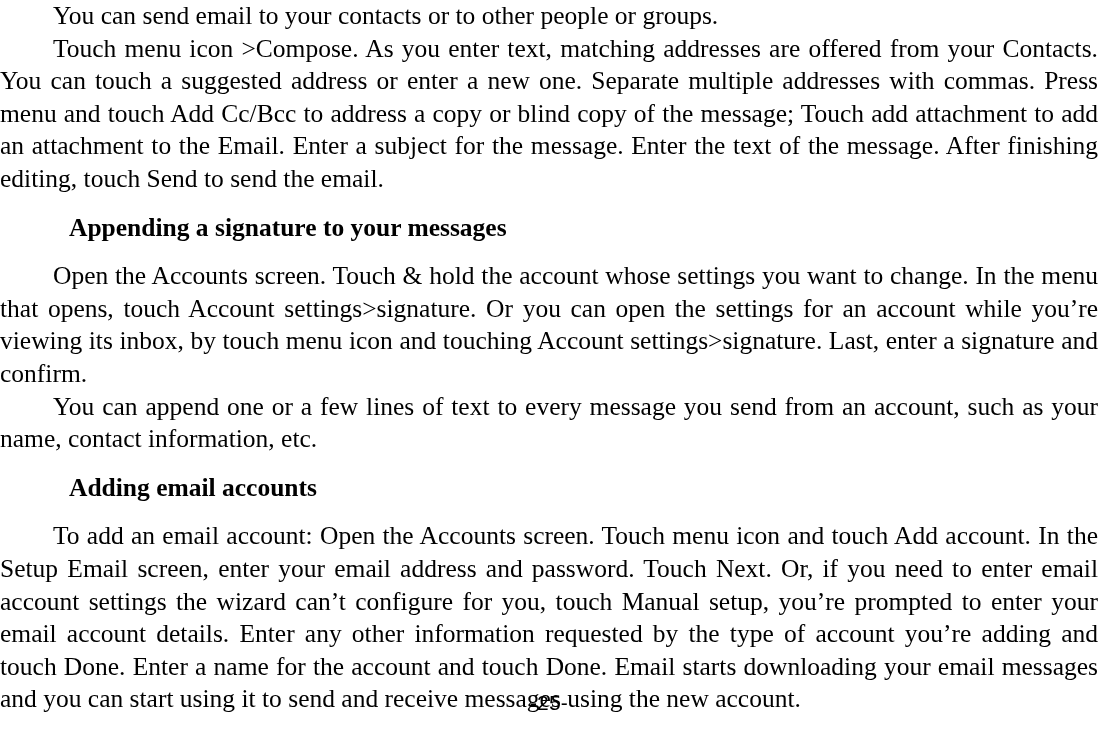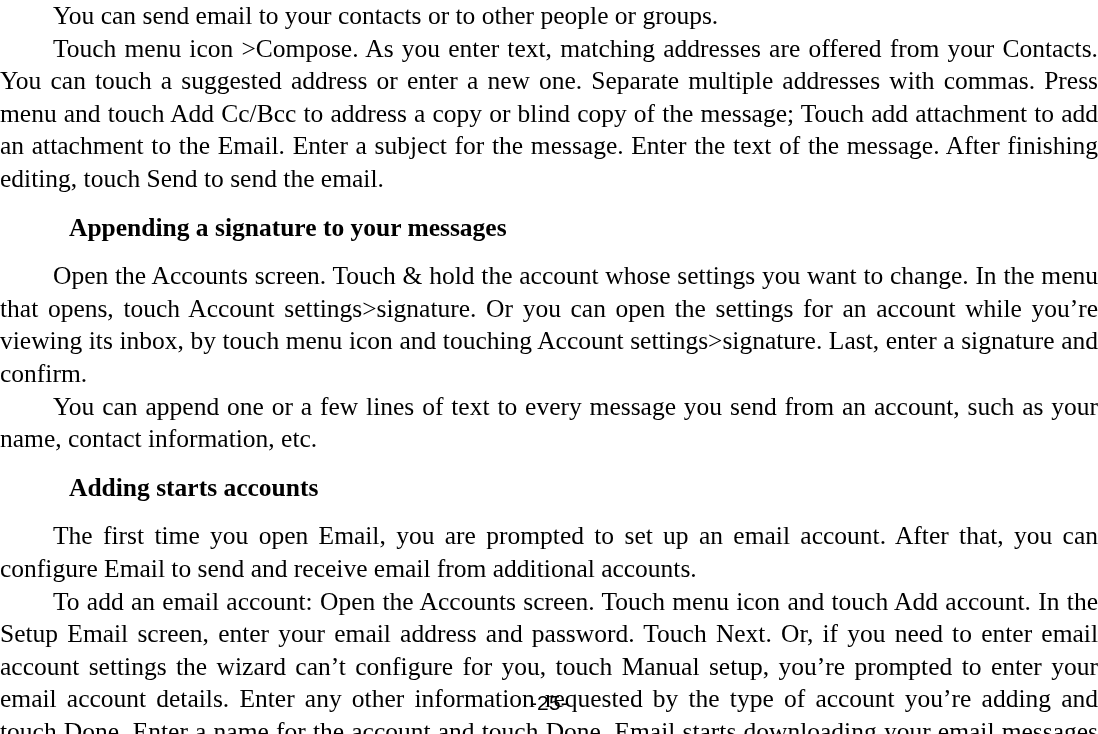--- a/index.html
+++ b/index.html
@@ -82,23 +82,22 @@
     <p class="para para-tail">You can send email to your contacts or to other people or groups.</p>
 
     <p class="para">Touch menu icon &gt;Compose. As you enter text, matching addresses are offered from your Contacts. You can touch a suggested address or enter a new one. Separate multiple addresses with commas. Press menu and touch Add Cc/Bcc to address a copy or blind copy of the message; Touch add attachment to add an attachment to the Email. Enter a subject for the message. Enter the text of the message. After finishing editing, touch Send to send the email.</p>
 
     <h2 class="heading">Appending a signature to your messages</h2>
 
     <p class="para">Open the Accounts screen. Touch &amp; hold the account whose settings you want to change. In the menu that opens, touch Account settings&gt;signature. Or you can open the settings for an account while you’re viewing its inbox, by touch menu icon and touching Account settings&gt;signature. Last, enter a signature and confirm.</p>
 
     <p class="para">You can append one or a few lines of text to every message you send from an account, such as your name, contact information, etc.</p>
 
-    <h2 class="heading">Adding starts accounts</h2>
+    <h2 class="heading">Adding email accounts</h2>
 
-    <p class="para">The first time you open Email, you are prompted to set up an email account. After that, you can configure Email to send and receive email from additional accounts.</p>
 
     <p class="para">To add an email account: Open the Accounts screen. Touch menu icon and touch Add account. In the Setup Email screen, enter your email address and password. Touch Next. Or, if you need to enter email account settings the wizard can’t configure for you, touch Manual setup, you’re prompted to enter your email account details. Enter any other information requested by the type of account you’re adding and touch Done. Enter a name for the account and touch Done. Email starts downloading your email messages and you can start using it to send and receive messages using the new account.</p>
 
   </div>
 
   <div class="footer">-25-</div>
 
 </div>
 
 </body></html>

